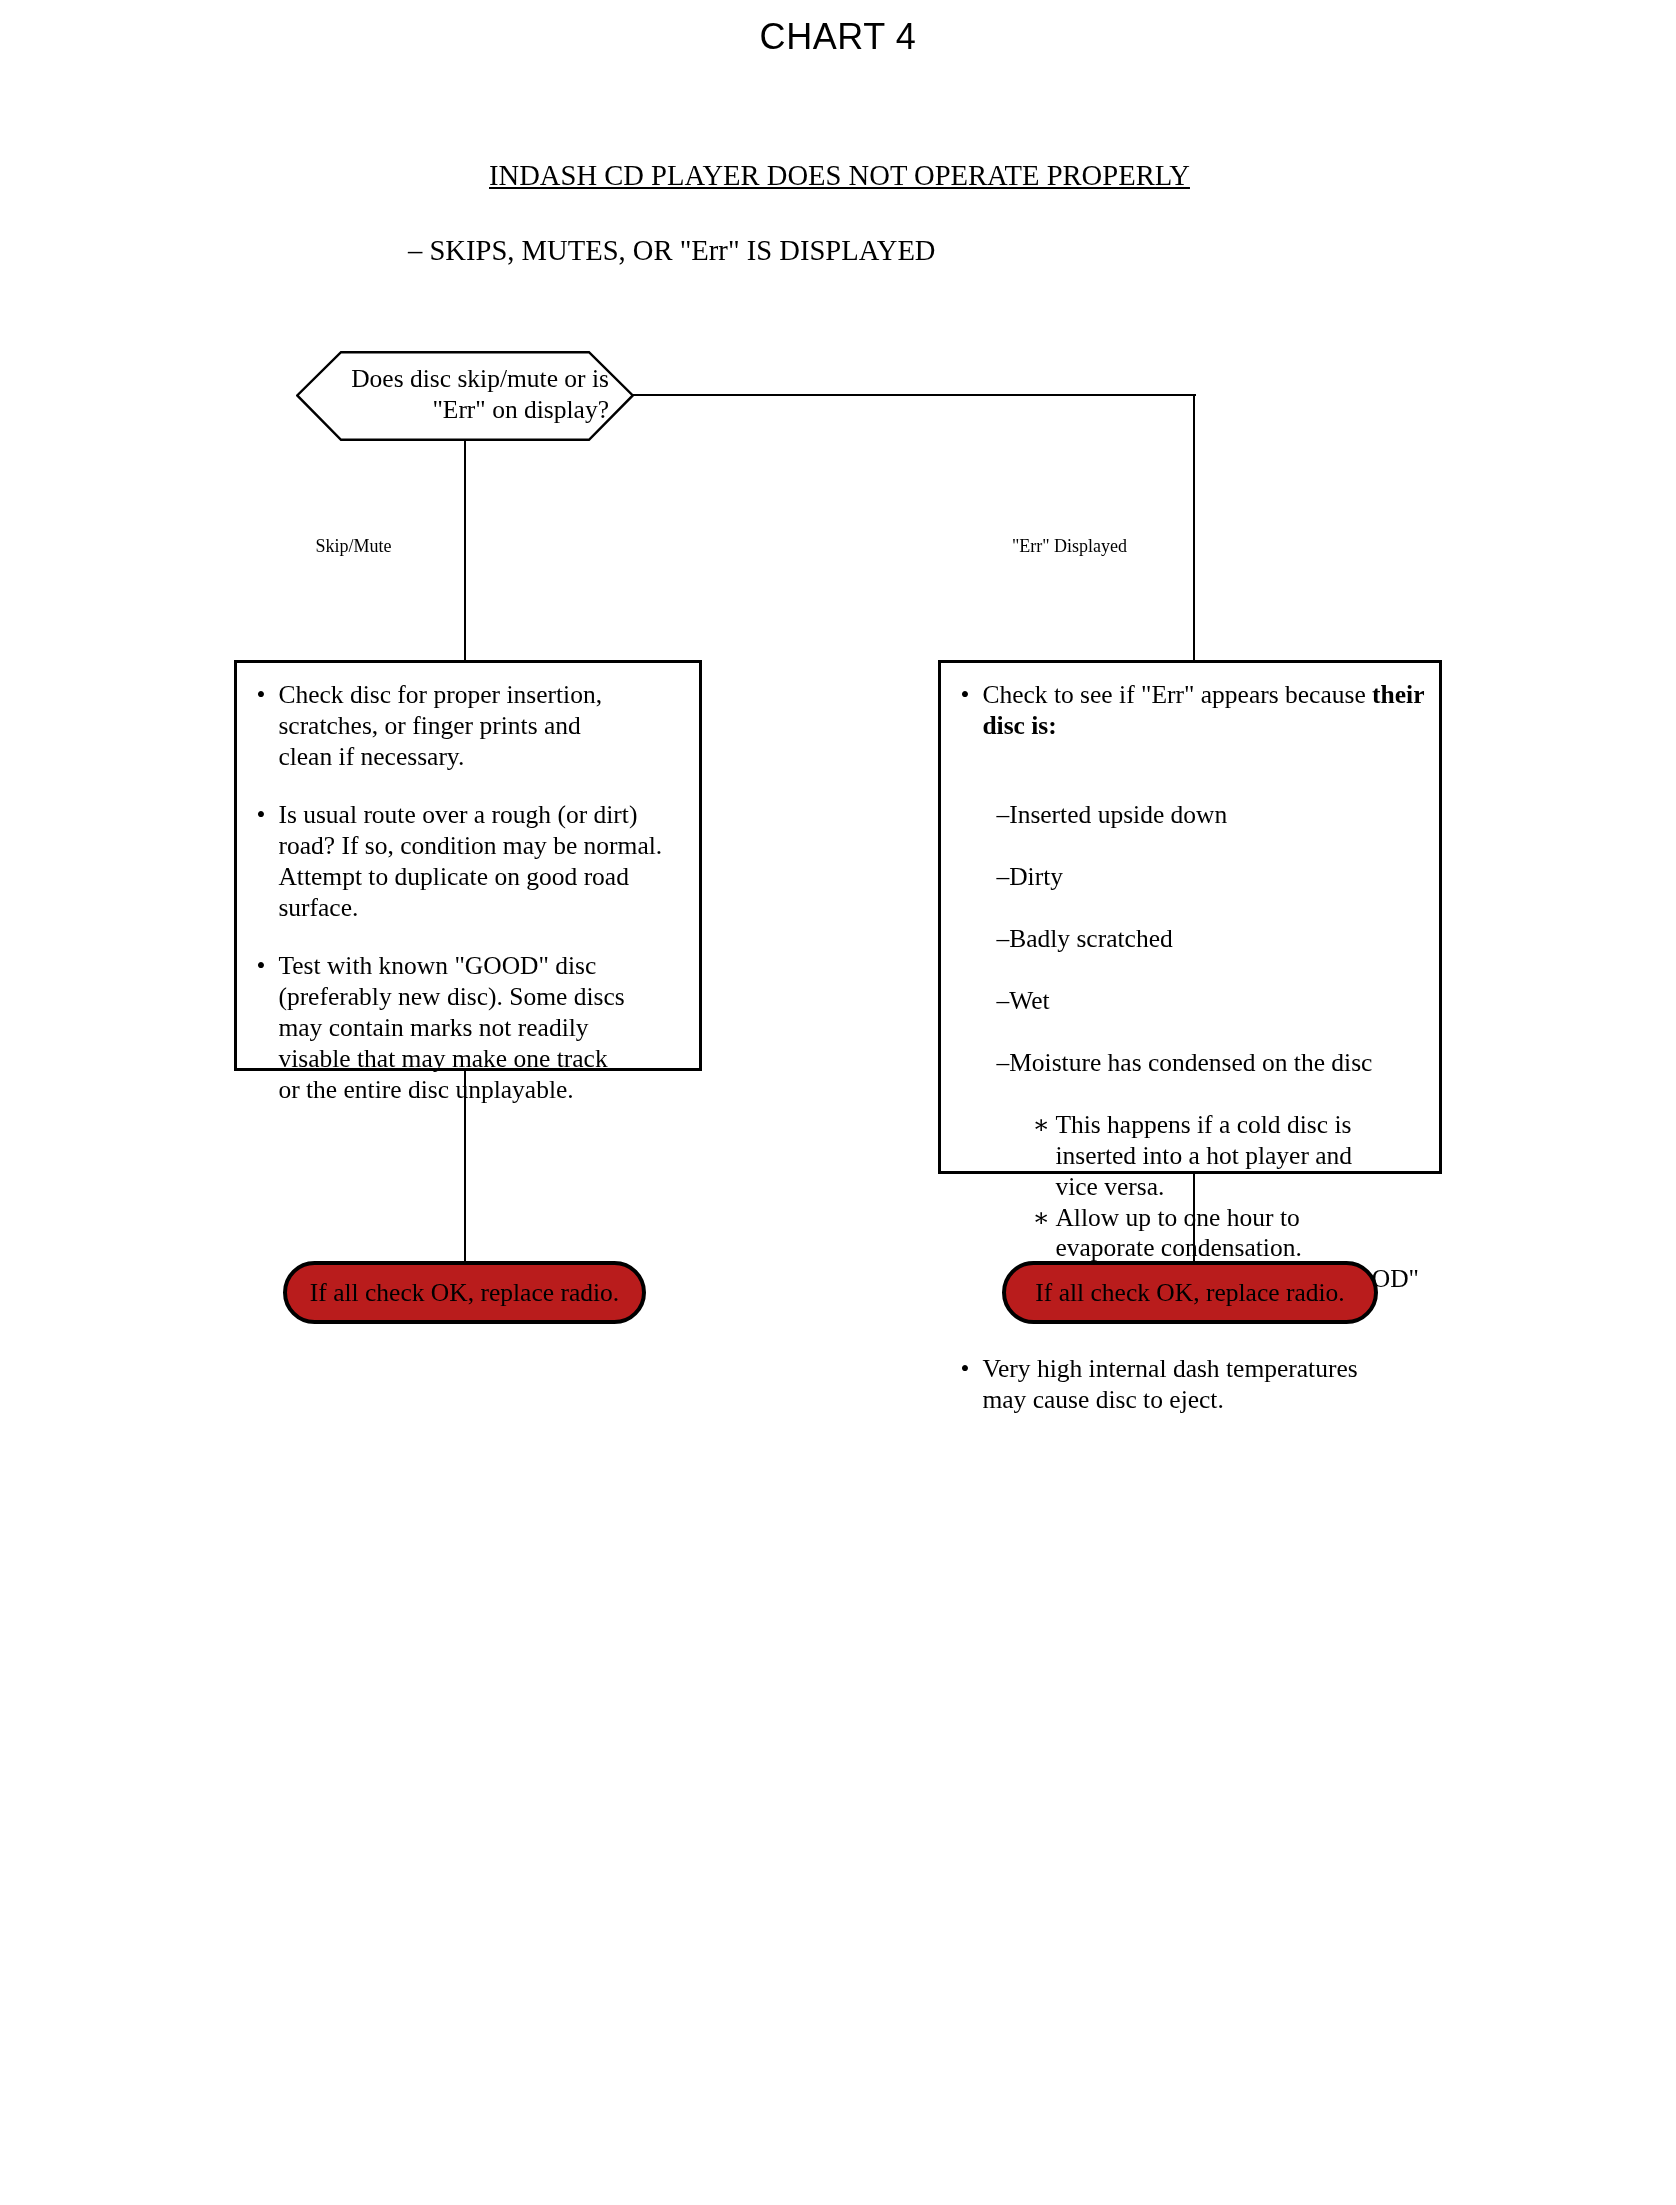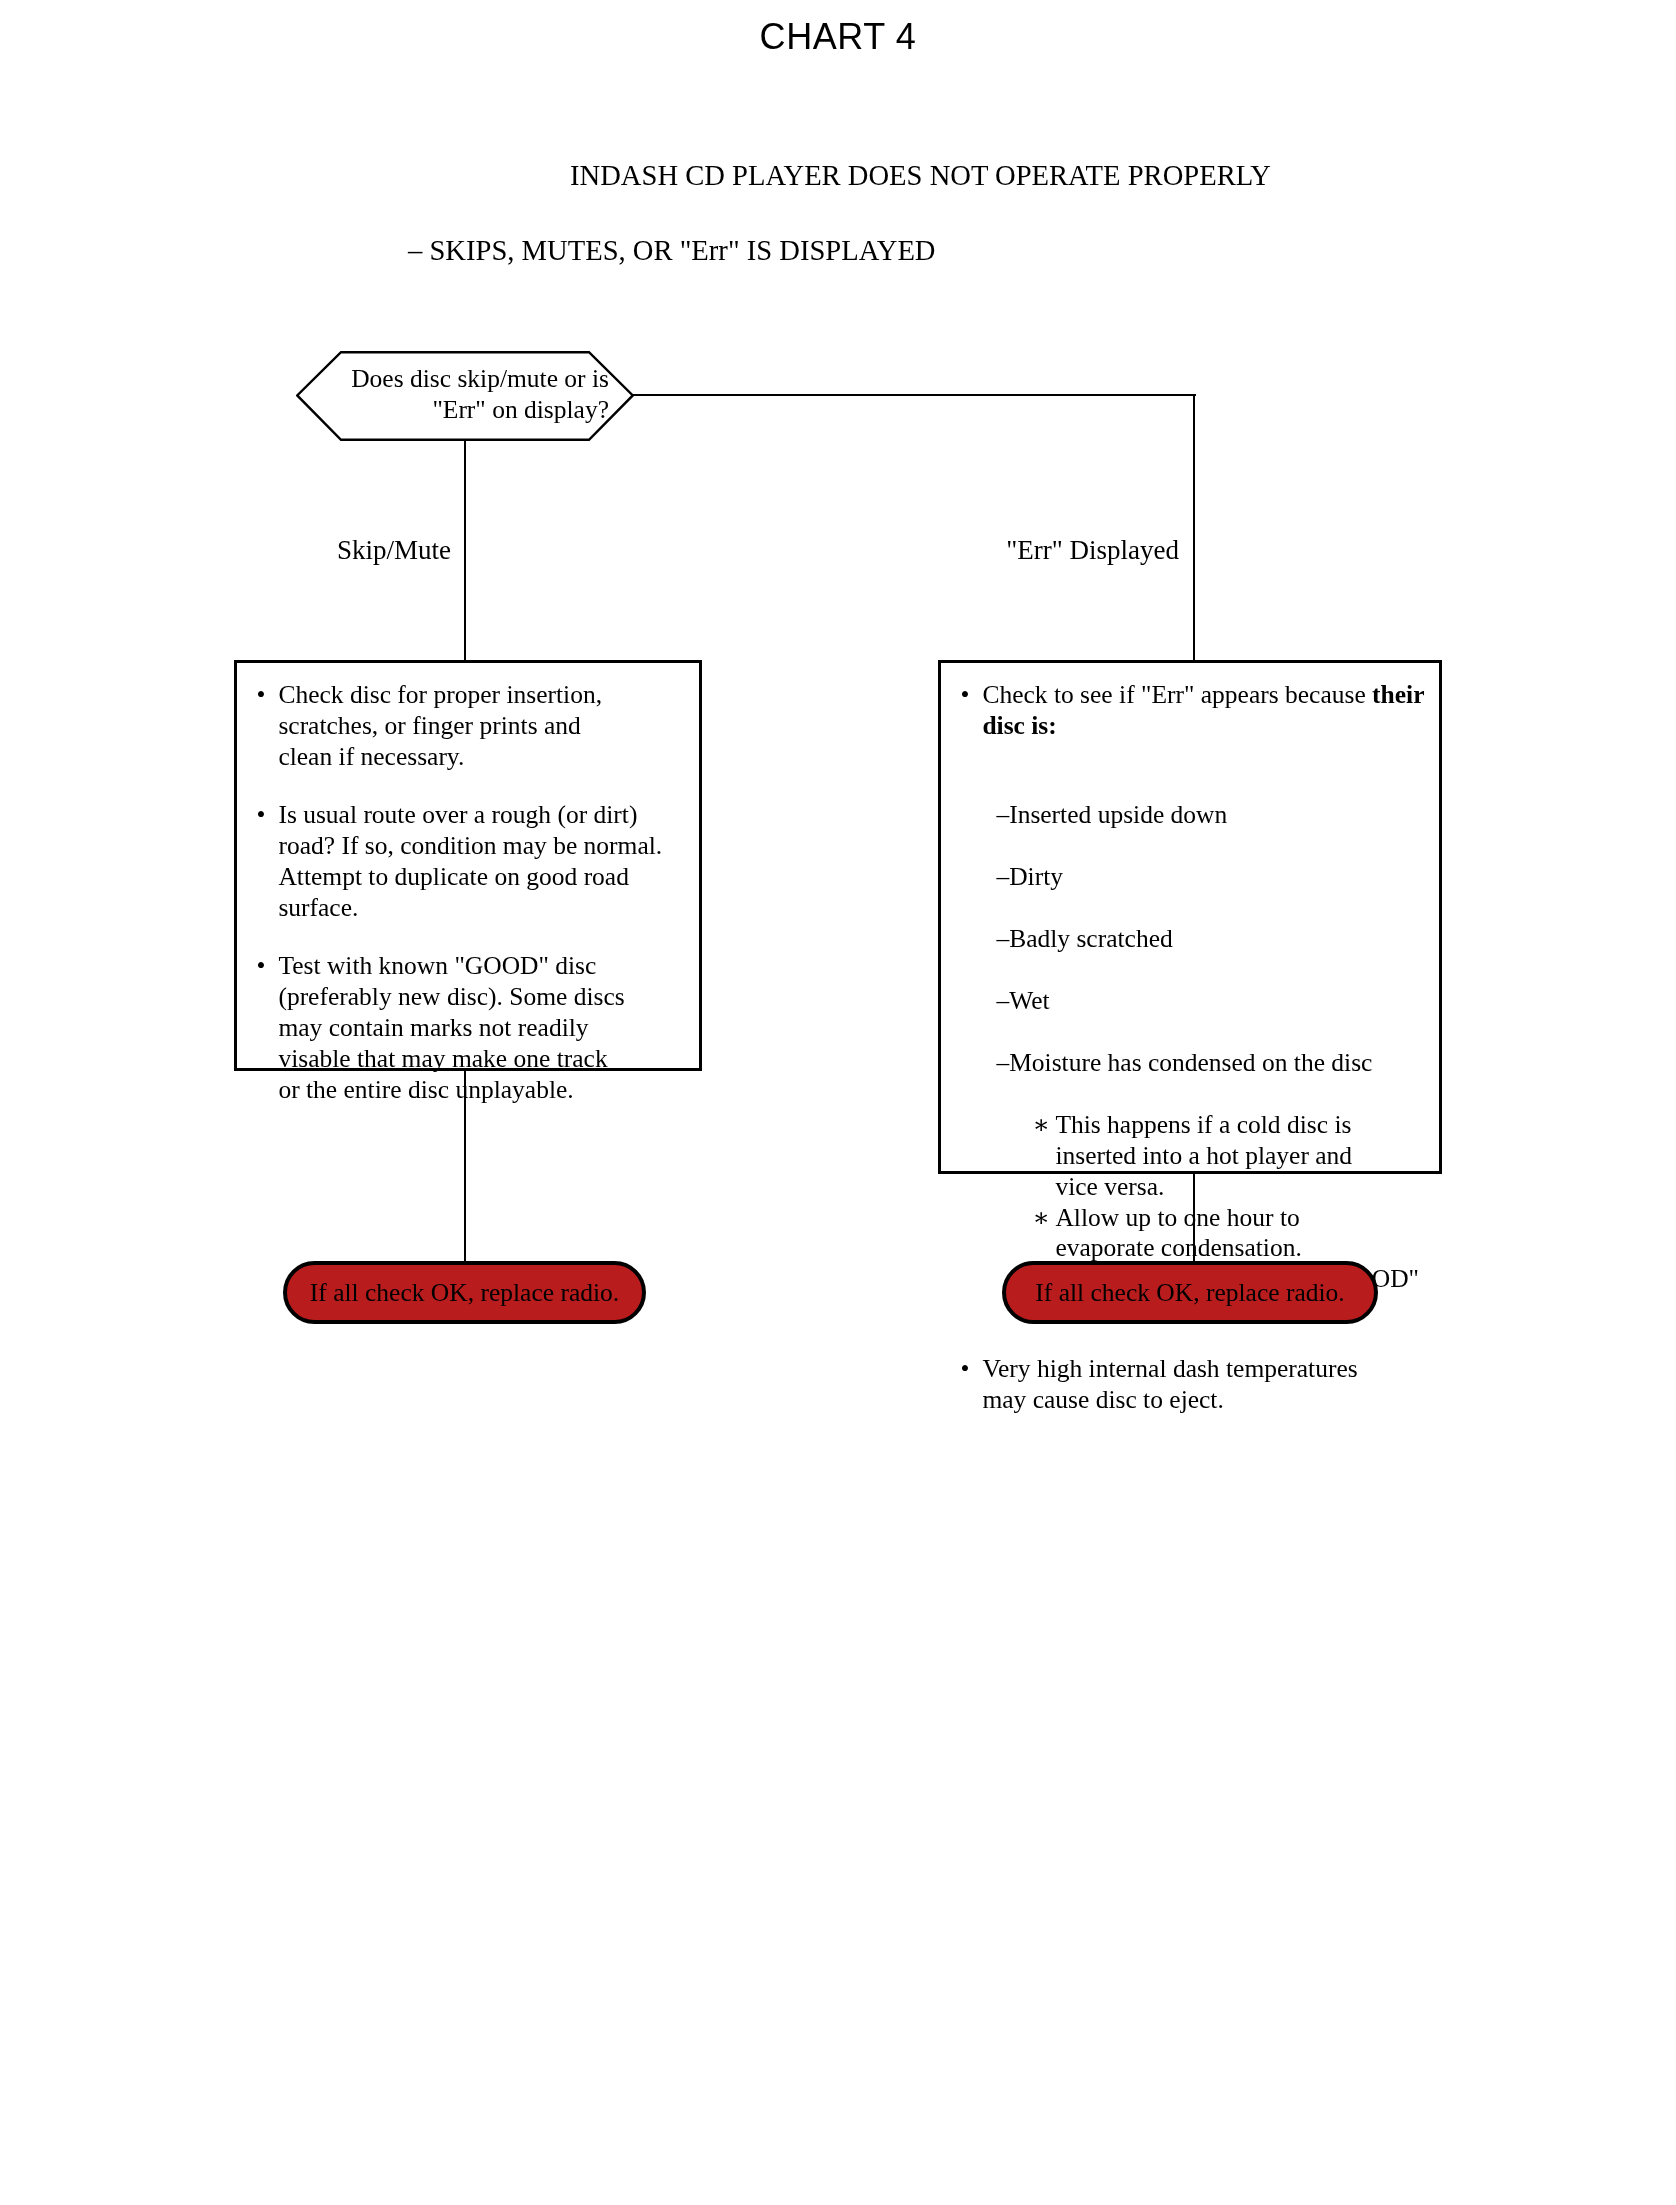--- a/index.html
+++ b/index.html
@@ -37,21 +37,21 @@
     position: absolute;
     left: 408px;
     top: 119px;
     width: 863px;
     font-size: 28.6px;
     line-height: 1.32;
     font-weight: normal;
     text-align: left;
     white-space: pre-line;
   }
-  .subtitle .sub-line-1 { display: block; text-align: right; }
+  .subtitle .sub-line-1 { display: block; text-align: center; text-decoration: underline; }
   .subtitle .sub-line-2 { display: block; text-align: left; }
 
   
   .vline {
     position: absolute;
     width: 1.8px;
     background: #000000;
   }
   .hline {
     position: absolute;
@@ -74,24 +74,24 @@
     top: 13.4px;
     width: 267px;
     font-size: 25.5px;
     line-height: 1.21;
     text-align: right;
   }
 
   
   .branch-label {
     position: absolute;
-    font-size: 27px;
+    font-size: 18px;
     line-height: 1;
     white-space: nowrap;
-    text-align: right;
+    text-align: center;
   }
 
   
   .proc-box {
     position: absolute;
     border: 3.6px solid #000000;
     background: #ffffff;
     box-sizing: border-box;
   }
   .bullet-list {

